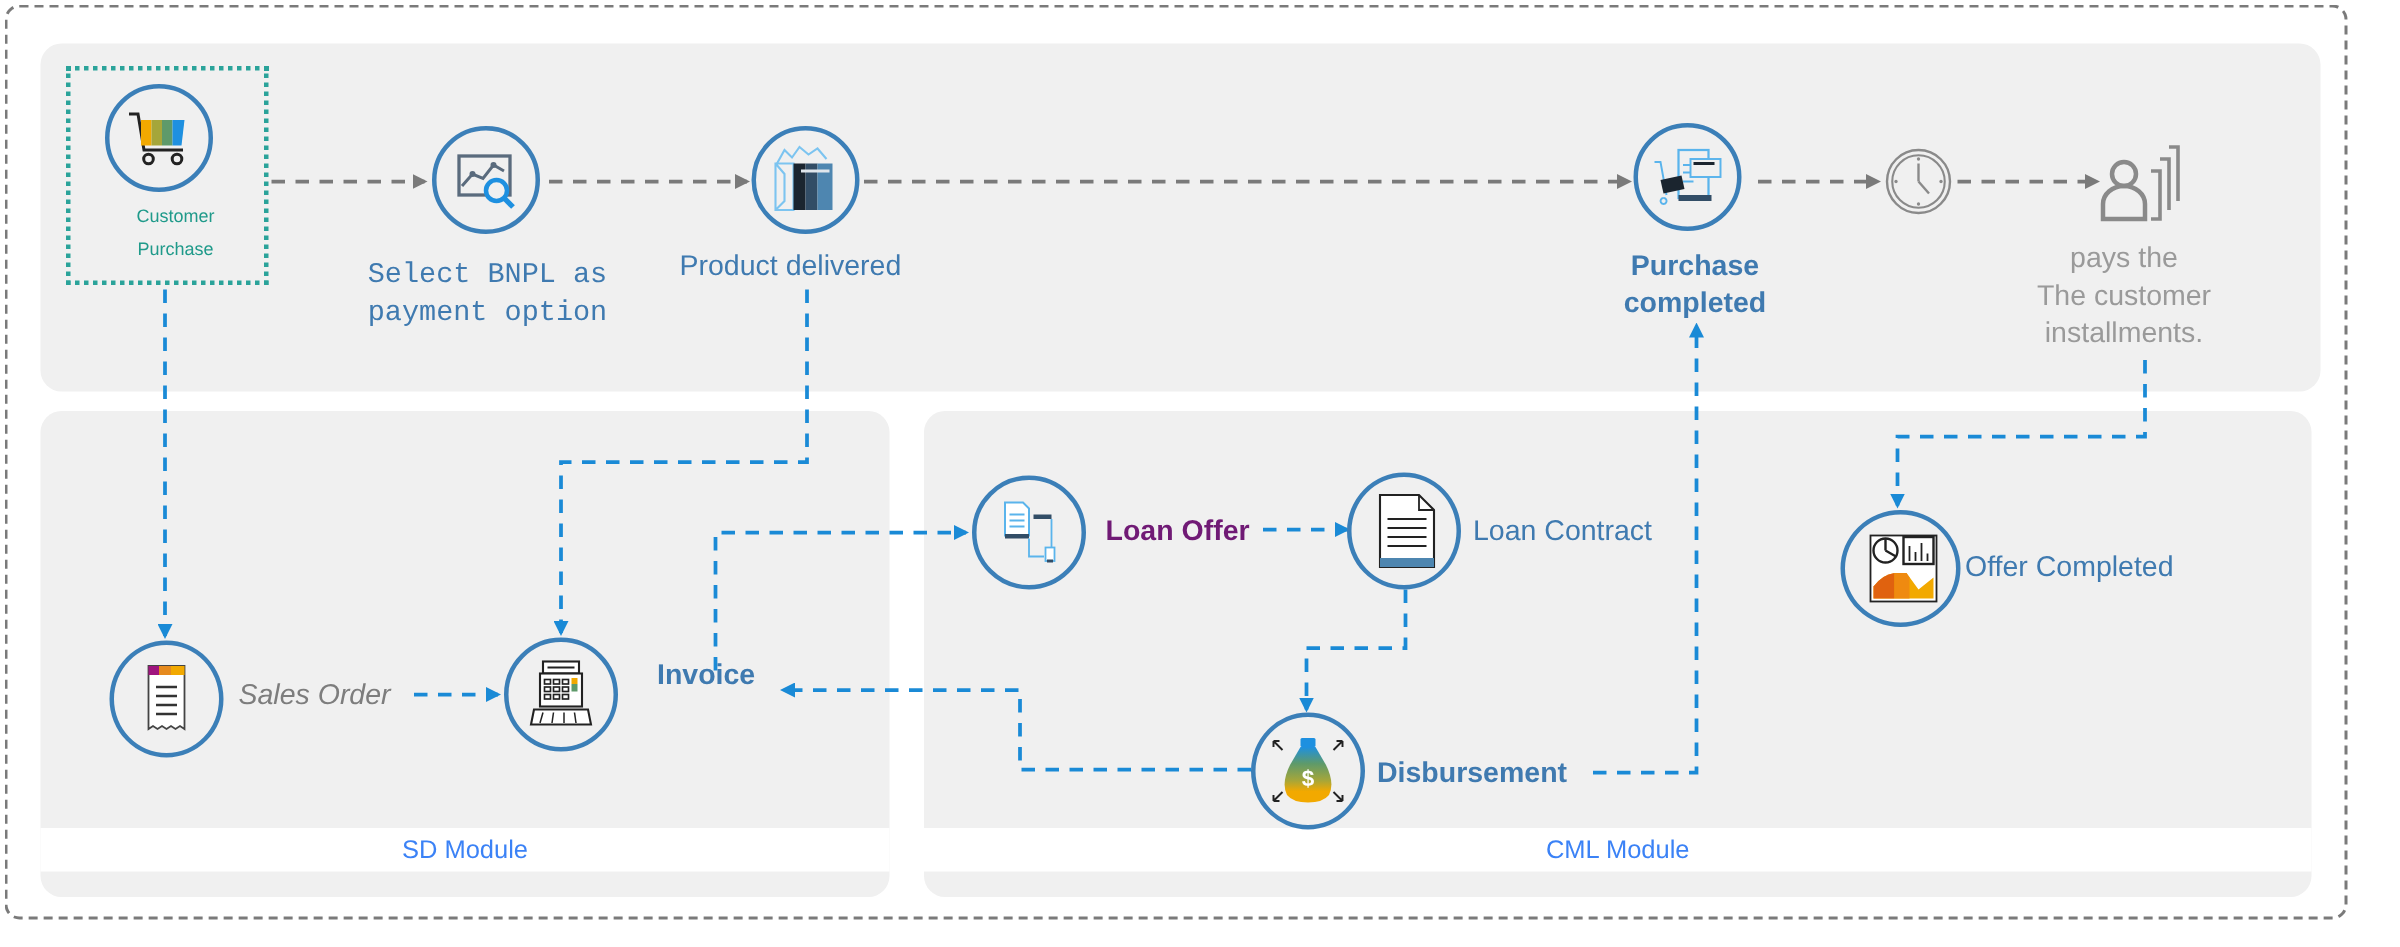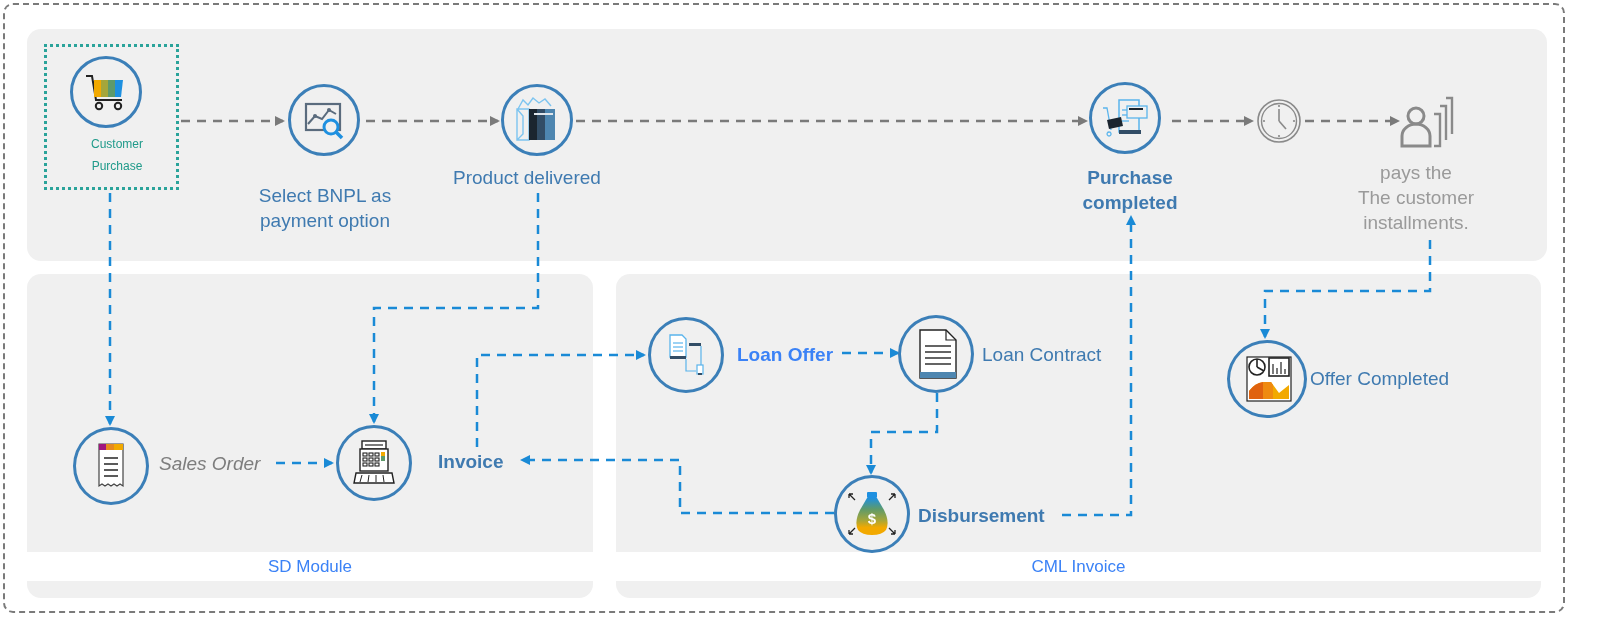--- a/index.html
+++ b/index.html
@@ -14,34 +14,34 @@
   #band-cml { left:616px; top:552px; width:925px; }
   svg.conn { position:absolute; left:0; top:0; }
   .node { position:absolute; width:72px; height:72px; border:3px solid #3b7fb8; border-radius:50%; box-sizing:border-box; background:transparent; display:flex; align-items:center; justify-content:center; }
   .node svg { width:52px; height:52px; }
   .lbl { position:absolute; font-size:19px; color:#3f7ab0; white-space:nowrap; line-height:25px; }
   .lbl.center { text-align:center; }
   .lbl.bold { font-weight:bold; }
   .lbl.teal { color:#1f9a8a; font-size:12px; line-height:22px; }
   .lbl.gray { color:#9a9a9a; }
   .lbl.graydark { color:#7d7d7d; }
-  .lbl.bright { color:#3b82f6; }
+  .lbl.bright { color:#701a75; }
   .dotbox { position:absolute; left:44px; top:44px; width:135px; height:146px; border:3px dotted #2aa39a; box-sizing:border-box; }
 </style>
 </head>
 <body>
 
 <div class="outer"></div>
 
 <div class="panel" id="panel-top"></div>
 <div class="panel" id="panel-sd"></div>
 <div class="panel" id="panel-cml"></div>
 
 <div class="module-band" id="band-sd">SD Module</div>
-<div class="module-band" id="band-cml">CML Invoice</div>
+<div class="module-band" id="band-cml">CML Module</div>
 
 <div class="dotbox"></div>
 
 <svg class="conn" width="1600" height="631">
   <defs>
     <marker id="ag" markerWidth="10" markerHeight="10" refX="8" refY="5" orient="auto" markerUnits="userSpaceOnUse">
       <path d="M0,0 L10,5 L0,10 z" fill="#7a7a7a"></path>
     </marker>
     <marker id="ab" markerWidth="10" markerHeight="10" refX="8" refY="5" orient="auto" markerUnits="userSpaceOnUse">
       <path d="M0,0 L10,5 L0,10 z" fill="#1a8ad6"></path>
@@ -86,21 +86,21 @@
 <div class="node" style="left:288px;top:84px;">
   <svg viewBox="0 0 52 52">
     <rect x="8" y="10" width="34" height="26" fill="none" stroke="#5a6b7d" stroke-width="2.2"></rect>
     <polyline points="10,30 17,22 24,25 31,16 38,20" fill="none" stroke="#5a6b7d" stroke-width="2"></polyline>
     <circle cx="17" cy="22" r="2" fill="#5a6b7d"></circle>
       <circle cx="31" cy="16" r="2" fill="#5a6b7d"></circle>
     <circle cx="33" cy="33" r="7" fill="#f0f0f0" stroke="#1e90e0" stroke-width="3"></circle>
     <line x1="38" y1="38" x2="44" y2="44" stroke="#1e90e0" stroke-width="3.5"></line>
   </svg>
 </div>
-<div class="lbl center" style="left:230px;top:183px;width:190px;">
+<div class="lbl center" style="left:230px;top:171px;width:190px;font-family:Liberation Mono, monospace;">
   <div>Select BNPL as</div>
   <div>payment option</div>
 </div>
 
 <div class="node" style="left:501px;top:84px;">
   <svg viewBox="0 0 52 52">
     <path d="M7,15 L12,6 L17,11 L22,4 L28,9 L34,5 L40,12" fill="none" stroke="#7cc4f0" stroke-width="1.4"></path>
     <path d="M6,15 L6,46 L18,46 L18,15 z M6,15 L12,22 L12,40 L6,46" fill="none" stroke="#7cc4f0" stroke-width="1.4"></path>
     <rect x="18" y="15" width="8" height="31" fill="#1b252f"></rect>
     <rect x="26" y="15" width="8" height="31" fill="#324d66"></rect>
@@ -186,21 +186,21 @@
       <rect x="33" y="19" width="4" height="5" fill="#5e9a6a"></rect>
     <path d="M8,36 L44,36 L46,46 L6,46 z" fill="#fff" stroke="#222" stroke-width="1.4"></path>
     <g stroke="#222" stroke-width="1">
         <line x1="14" y1="38" x2="12" y2="45"></line>
         <line x1="21" y1="38" x2="20" y2="45"></line>
         <line x1="28" y1="38" x2="28" y2="45"></line>
         <line x1="35" y1="38" x2="36" y2="45"></line>
       </g>
   </svg>
 </div>
-<div class="lbl bold" style="left:438px;top:449px;font-size:19px;">Invoice</div>
+<div class="lbl bold" style="left:438px;top:438px;font-size:19px;">Invoice</div>
 
 <div class="node" style="left:648px;top:317px;width:76px;height:76px;">
   <svg viewBox="0 0 52 52">
     <path d="M10,6 L22,6 L26,10 L26,28 L10,28 z" fill="#fff" stroke="#5ab4ec" stroke-width="1.3"></path>
     <line x1="13" y1="14" x2="23" y2="14" stroke="#5ab4ec" stroke-width="1.2"></line>
     <line x1="13" y1="18" x2="23" y2="18" stroke="#5ab4ec" stroke-width="1.2"></line>
     <line x1="13" y1="22" x2="23" y2="22" stroke="#5ab4ec" stroke-width="1.2"></line>
     <rect x="10" y="27" width="16" height="3" fill="#324d66"></rect>
     <rect x="29" y="14" width="12" height="3" fill="#324d66"></rect>
     <path d="M41,17 L41,36 M26,30 L26,42 L36,42" fill="none" stroke="#5ab4ec" stroke-width="1.2"></path>

